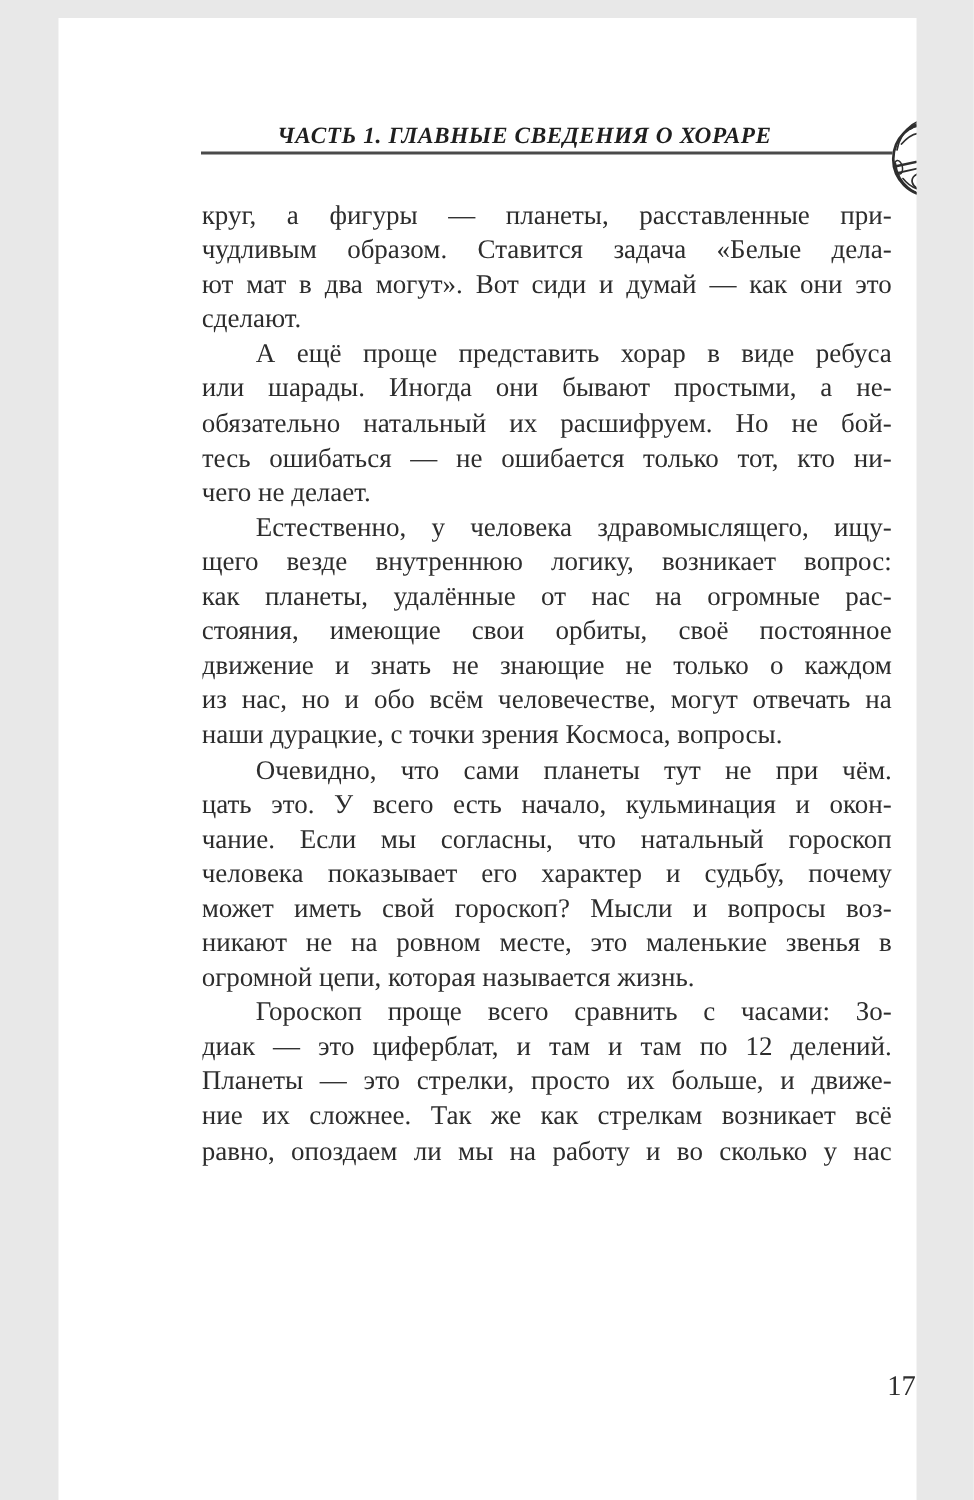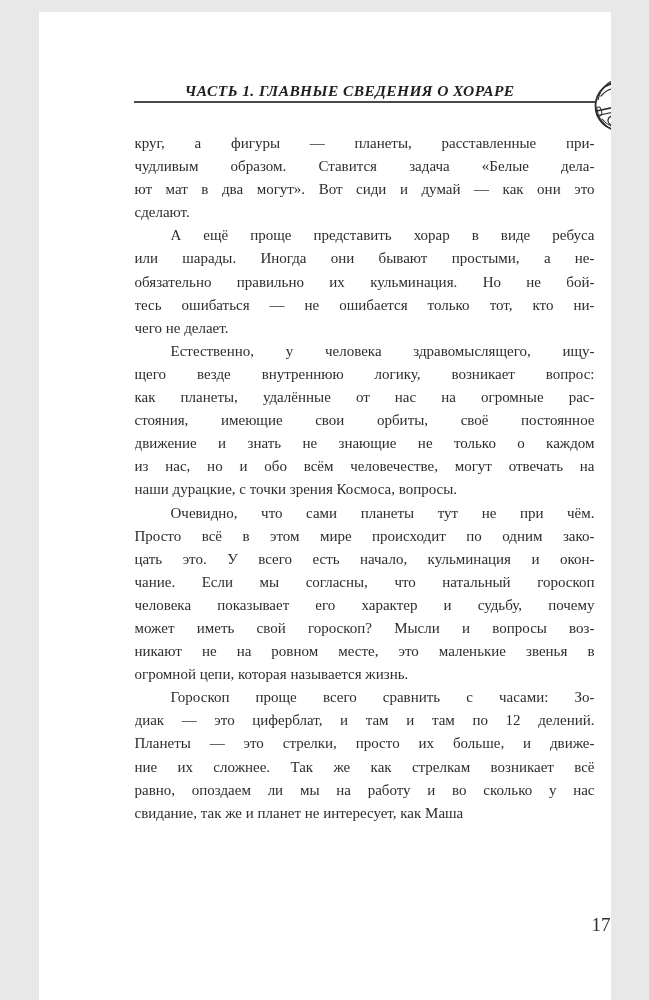--- a/index.html
+++ b/index.html
@@ -45,21 +45,21 @@
     width: 56px;
     height: 62px;
   }
 
   
   .body-text {
     position: absolute;
     left: 96px;
     top: 120px;
     width: 460px;
-    font-size: 15px;
+    font-size: 18px;
     line-height: 23.1px;
     color: #2d2d2d;
   }
   .para { margin: 0; }
   .line {
     text-align: justify;
     text-align-last: justify;
     white-space: nowrap;
     overflow: hidden;
   }
@@ -118,48 +118,46 @@
   <div class="body-text">
       <div class="para">
         <div class="line">круг, а фигуры — планеты, расставленные при-</div>
         <div class="line">чудливым образом. Ставится задача «Белые дела-</div>
         <div class="line">ют мат в два могут». Вот сиди и думай — как они это</div>
         <div class="line last">сделают.</div>
       </div>
       <div class="para indent">
         <div class="line">А ещё проще представить хорар в виде ребуса</div>
         <div class="line">или шарады. Иногда они бывают простыми, а не-</div>
-        <div class="line">обязательно правильно их кульминация. Но не бой-</div>
+        <div class="line">обязательно натальный их расшифруем. Но не бой-</div>
         <div class="line">тесь ошибаться — не ошибается только тот, кто ни-</div>
         <div class="line last">чего не делает.</div>
       </div>
       <div class="para indent">
         <div class="line">Естественно, у человека здравомыслящего, ищу-</div>
         <div class="line">щего везде внутреннюю логику, возникает вопрос:</div>
         <div class="line">как планеты, удалённые от нас на огромные рас-</div>
         <div class="line">стояния, имеющие свои орбиты, своё постоянное</div>
         <div class="line">движение и знать не знающие не только о каждом</div>
         <div class="line">из нас, но и обо всём человечестве, могут отвечать на</div>
         <div class="line last">наши дурацкие, с точки зрения Космоса, вопросы.</div>
       </div>
       <div class="para indent">
         <div class="line">Очевидно, что сами планеты тут не при чём.</div>
-        <div class="line">Просто всё в этом мире происходит по одним зако-</div>
         <div class="line">цать это. У всего есть начало, кульминация и окон-</div>
         <div class="line">чание. Если мы согласны, что натальный гороскоп</div>
         <div class="line">человека показывает его характер и судьбу, почему</div>
         <div class="line">может иметь свой гороскоп? Мысли и вопросы воз-</div>
         <div class="line">никают не на ровном месте, это маленькие звенья в</div>
         <div class="line last">огромной цепи, которая называется жизнь.</div>
       </div>
       <div class="para indent">
         <div class="line">Гороскоп проще всего сравнить с часами: Зо-</div>
         <div class="line">диак — это циферблат, и там и там по 12 делений.</div>
         <div class="line">Планеты — это стрелки, просто их больше, и движе-</div>
         <div class="line">ние их сложнее. Так же как стрелкам возникает всё</div>
         <div class="line">равно, опоздаем ли мы на работу и во сколько у нас</div>
-        <div class="line last">свидание, так же и планет не интересует, как Маша</div>
       </div>
     </div>
 
   <div class="page-number">17</div>
 
 </div>
 
 </body></html>

